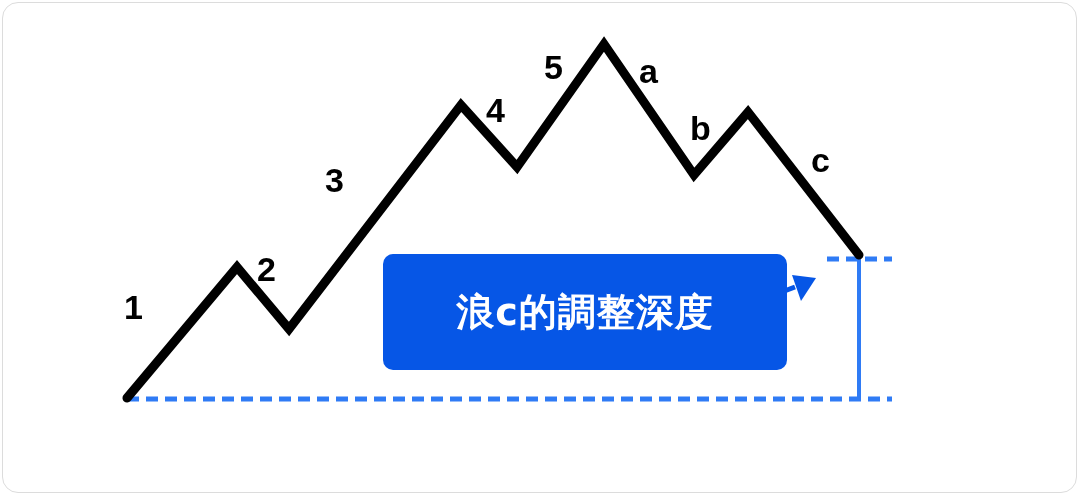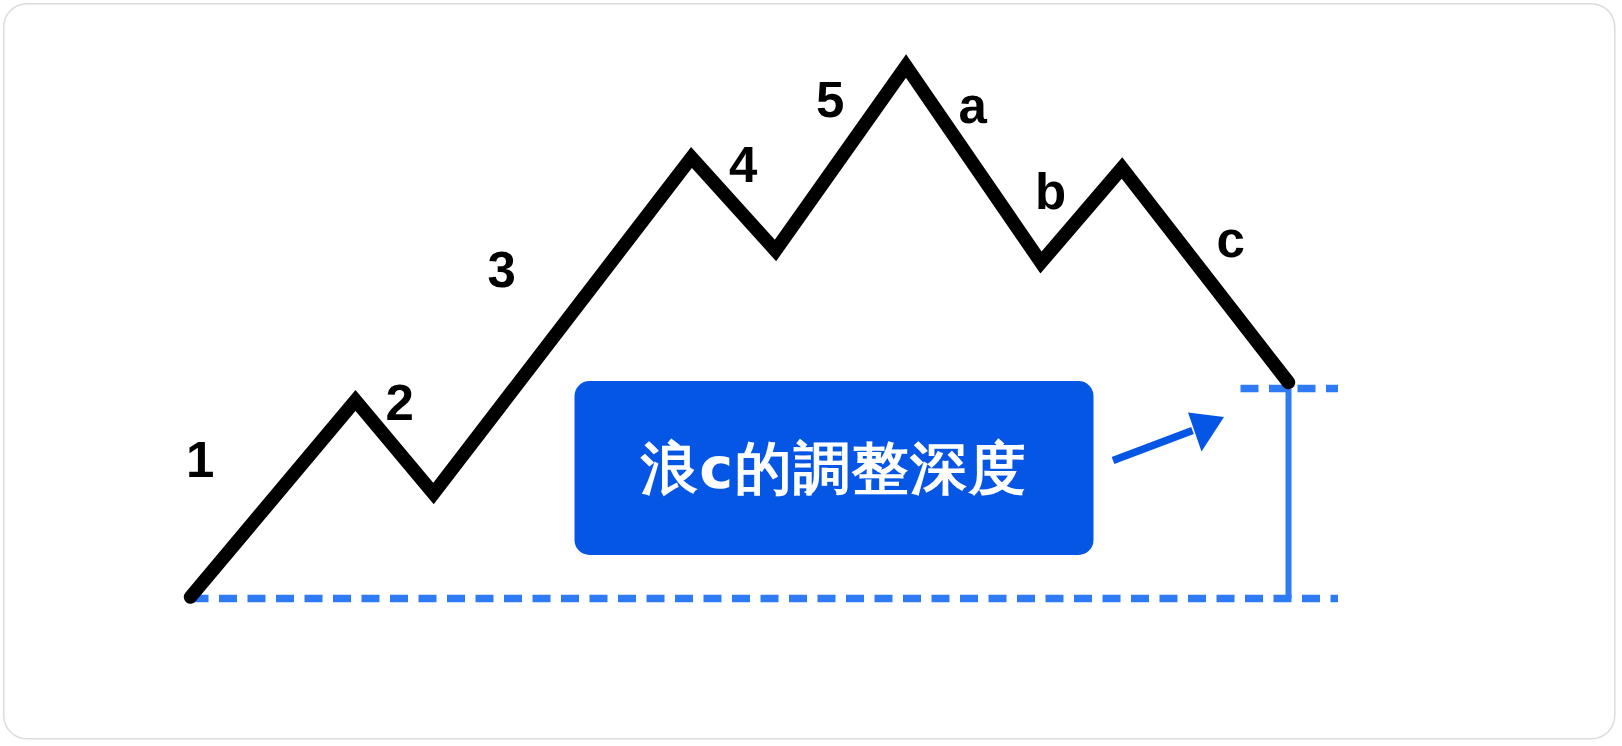--- a/index.html
+++ b/index.html
@@ -1,20 +1,20 @@
 <!DOCTYPE html>
 <html><head>
   <meta charset="utf-8">
   <style>
     html, body { margin: 0; padding: 0; background: #ffffff; }
     body { width: 1081px; height: 497px; position: relative; overflow: hidden; font-family: "Liberation Sans", "DejaVu Sans", sans-serif; }
     .frame { position: absolute; left: 2px; top: 2px; width: 1075px; height: 491px; border: 1.5px solid #dcdcdc; border-radius: 16px; box-sizing: border-box; background: #ffffff; }
     svg.canvas { position: absolute; left: 0; top: 0; }
     .wave-label { position: absolute; font-weight: bold; font-size: 34px; color: #000; line-height: 1; font-family: "Liberation Sans", "DejaVu Sans", sans-serif; }
-    .callout { position: absolute; left: 383px; top: 254px; width: 346px; height: 116px; background: #0656e6; border-radius: 10px; color: #ffffff; display: flex; flex-direction: column; align-items: center; justify-content: center; font-weight: bold; font-size: 38px; line-height: 50px; font-family: "DejaVu Sans", "Liberation Sans", sans-serif; letter-spacing: 1px; }
+    .callout { position: absolute; left: 383px; top: 254px; width: 404px; height: 116px; background: #0656e6; border-radius: 10px; color: #ffffff; display: flex; flex-direction: column; align-items: center; justify-content: center; font-weight: bold; font-size: 38px; line-height: 50px; font-family: "DejaVu Sans", "Liberation Sans", sans-serif; letter-spacing: 1px; }
   </style>
 </head>
 <body>
 
 <div class="frame"></div>
 
 <svg class="canvas" width="1081" height="497" viewBox="0 0 1081 497">
 
   <line x1="127" y1="399" x2="892" y2="399" stroke="#2f7bf5" stroke-width="5" stroke-dasharray="12,7"></line>
 

